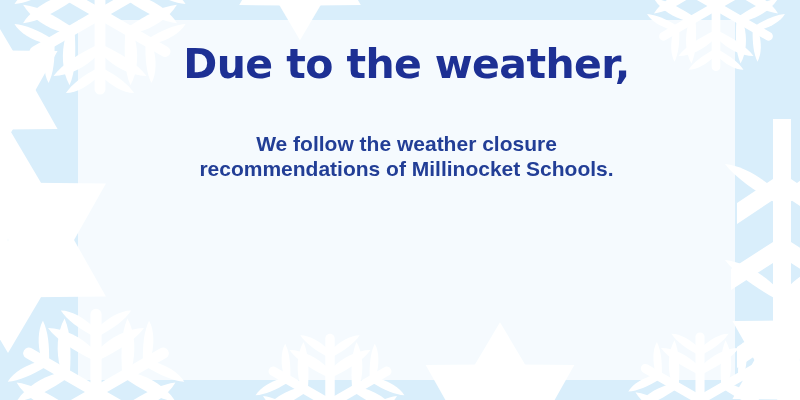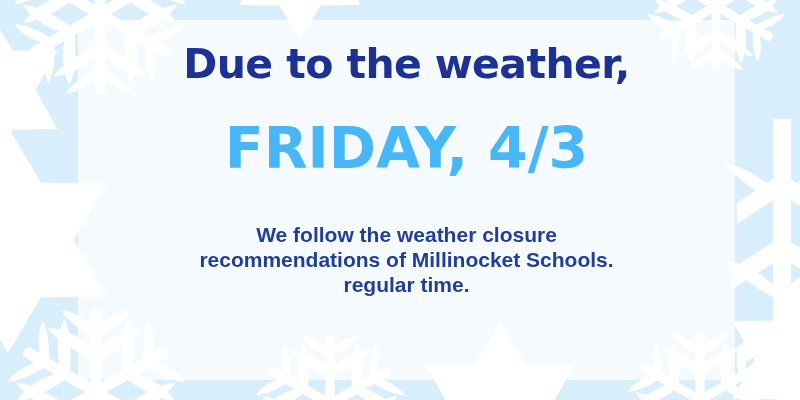--- a/index.html
+++ b/index.html
@@ -164,24 +164,20 @@
   </svg>
 
   <div id="inner-panel"></div>
 
   <div id="content">
 
     <div id="headline-block">
       <div class="headline">Due to the weather,</div>
     </div>
 
-    <div id="date-block">
-      <div class="date-line">FRIDAY, 4/3</div>
-    </div>
 
     <div id="body-block">
       <div class="body-line">We follow the weather closure</div>
       <div class="body-line">recommendations of Millinocket Schools.</div>
-      <div class="body-line">regular time.</div>
     </div>
 
   </div>
 </div>
 
 </body></html>

